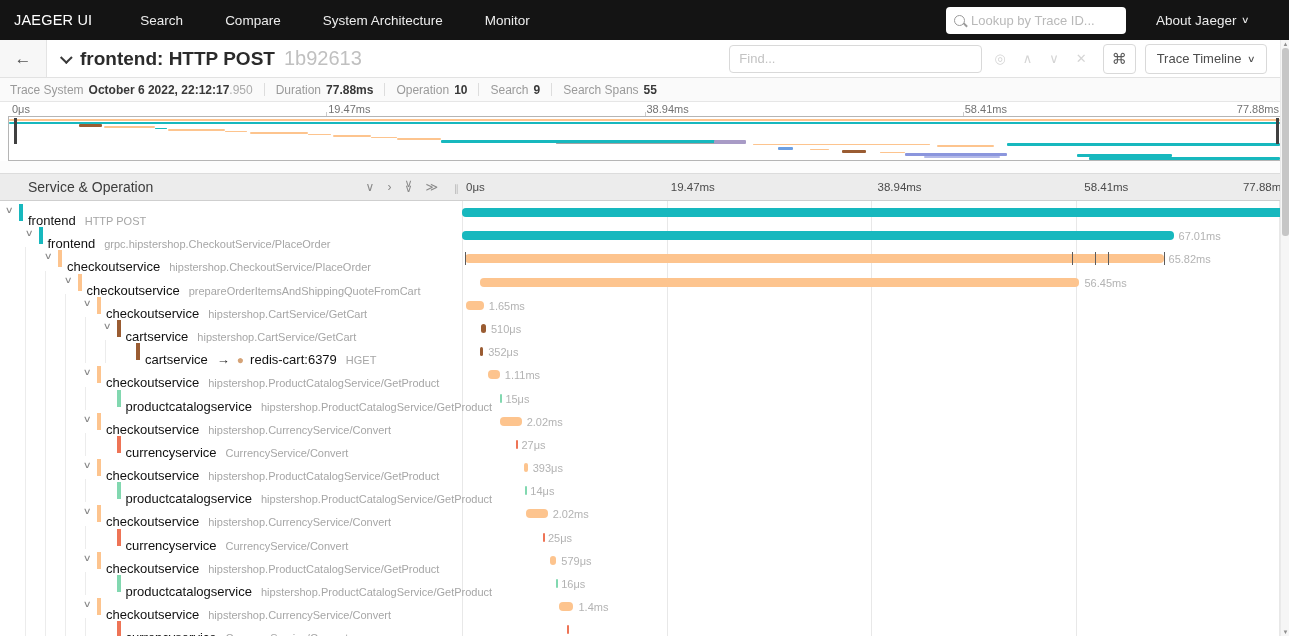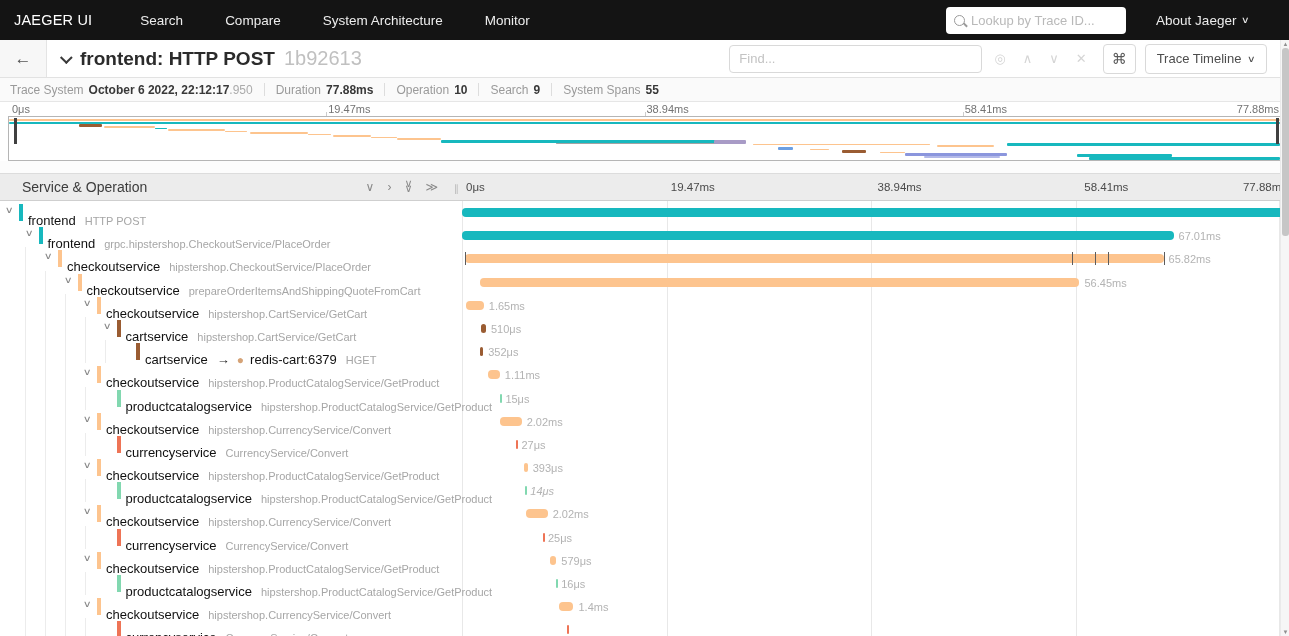--- a/index.html
+++ b/index.html
@@ -43,21 +43,21 @@
   
   .ruler { height:14px; position:relative; margin:0 8px; font-size:11px; color:#737373; }
   .ruler .tick-label { position:absolute; top:1px; }
   .minimap { height:45px; margin:0 8px; border:1px solid #b5b5b5; position:relative; background:#fff; }
   .mm-seg { position:absolute; border-radius:1px; }
   .mm-handle { position:absolute; top:1px; width:3px; height:26px; background:#404040; z-index:3; }
   .mm-gap { height:12px; background:#fcfcfc; }
 
   
   .col-header { height:28px; background:#ececec; border-top:1px solid #dcdcdc; border-bottom:1px solid #cfcfcf; display:flex; font-size:11.5px; color:#4a4a4a; position:relative; }
-  .col-left { width:462px; flex:none; display:flex; align-items:center; padding-left:22px; position:relative; }
+  .col-left { width:462px; flex:none; display:flex; align-items:center; padding-left:28px; position:relative; }
   .col-left-title { font-size:14px; color:#3c3c3c; }
   .tree-icons { margin-left:auto; margin-right:24px; display:flex; gap:13px; color:#8a8a8a; font-size:12px; align-items:center; }
   .tree-icons span { cursor:pointer; }
   .dblv { display:inline-flex; flex-direction:column; line-height:5px; font-size:11px; transform:translateY(-1px); }
   .grip { position:absolute; right:2px; top:9px; color:#b9b9b9; font-size:10px; letter-spacing:1px; cursor:col-resize; }
   .col-right { flex:1; position:relative; }
   .col-right .tick-label { position:absolute; top:7px; font-size:11.5px; color:#4a4a4a; }
 
   
   .rows-viewport { position:relative; height:436px; overflow:hidden; }
@@ -134,21 +134,21 @@
   <span class="sep"></span>
   <span>Duration</span>
   <b>77.88ms</b>
   <span class="sep"></span>
   <span>Operation</span>
   <b>10</b>
   <span class="sep"></span>
   <span>Search</span>
   <b>9</b>
   <span class="sep"></span>
-  <span>System Spans</span>
+  <span>Search Spans</span>
   <b>55</b>
 </div>
 
 <div class="ruler" id="top-ruler">
     <span class="tick-label" style="left: 4px;">0μs</span>
     <span class="tick-label" style="left: 25%; transform: translateX(2px);">19.47ms</span>
     <span style="position: absolute; left: 25%; bottom: 0px; width: 1px; height: 4px; background: rgb(204, 204, 204);"></span>
     <span class="tick-label" style="left: 50%; transform: translateX(2px);">38.94ms</span>
     <span style="position: absolute; left: 50%; bottom: 0px; width: 1px; height: 4px; background: rgb(204, 204, 204);"></span>
     <span class="tick-label" style="left: 75%; transform: translateX(2px);">58.41ms</span>
@@ -388,21 +388,21 @@
       <div class="row-left">
         <div class="indent-guide" style="left: 25px;"></div>
         <div class="indent-guide" style="left: 45px;"></div>
         <div class="indent-guide" style="left: 65px;"></div>
         <div class="indent-guide" style="left: 85px;"></div>
         <div class="svc-bar" style="left: 116.5px; background: rgb(130, 216, 176);"></div>
         <span class="svc-name" style="left: 125.5px;">productcatalogservice<span class="op-name">hipstershop.ProductCatalogService/GetProduct</span></span>
       </div>
       <div class="row-right">
         <div class="span-bar" style="left: 7.63996%; width: 0.0179764%; background: rgb(130, 216, 176);"></div>
-        <div class="span-label" style="left: calc(7.65794% + 5px); font-style: italic;">14μs</div>
+        <div class="span-label" style="left: calc(7.65794% + 5px);">14μs</div>
       </div>
     </div>
     <div class="row">
       <div class="row-left">
         <div class="indent-guide" style="left: 25px;"></div>
         <div class="indent-guide" style="left: 45px;"></div>
         <div class="indent-guide" style="left: 65px;"></div>
         <span class="expander" style="left: 84px;">∨</span>
         <div class="svc-bar" style="left: 97px; background: rgb(253, 196, 142);"></div>
         <span class="svc-name" style="left: 106px;">checkoutservice<span class="op-name">hipstershop.CurrencyService/Convert</span></span>

